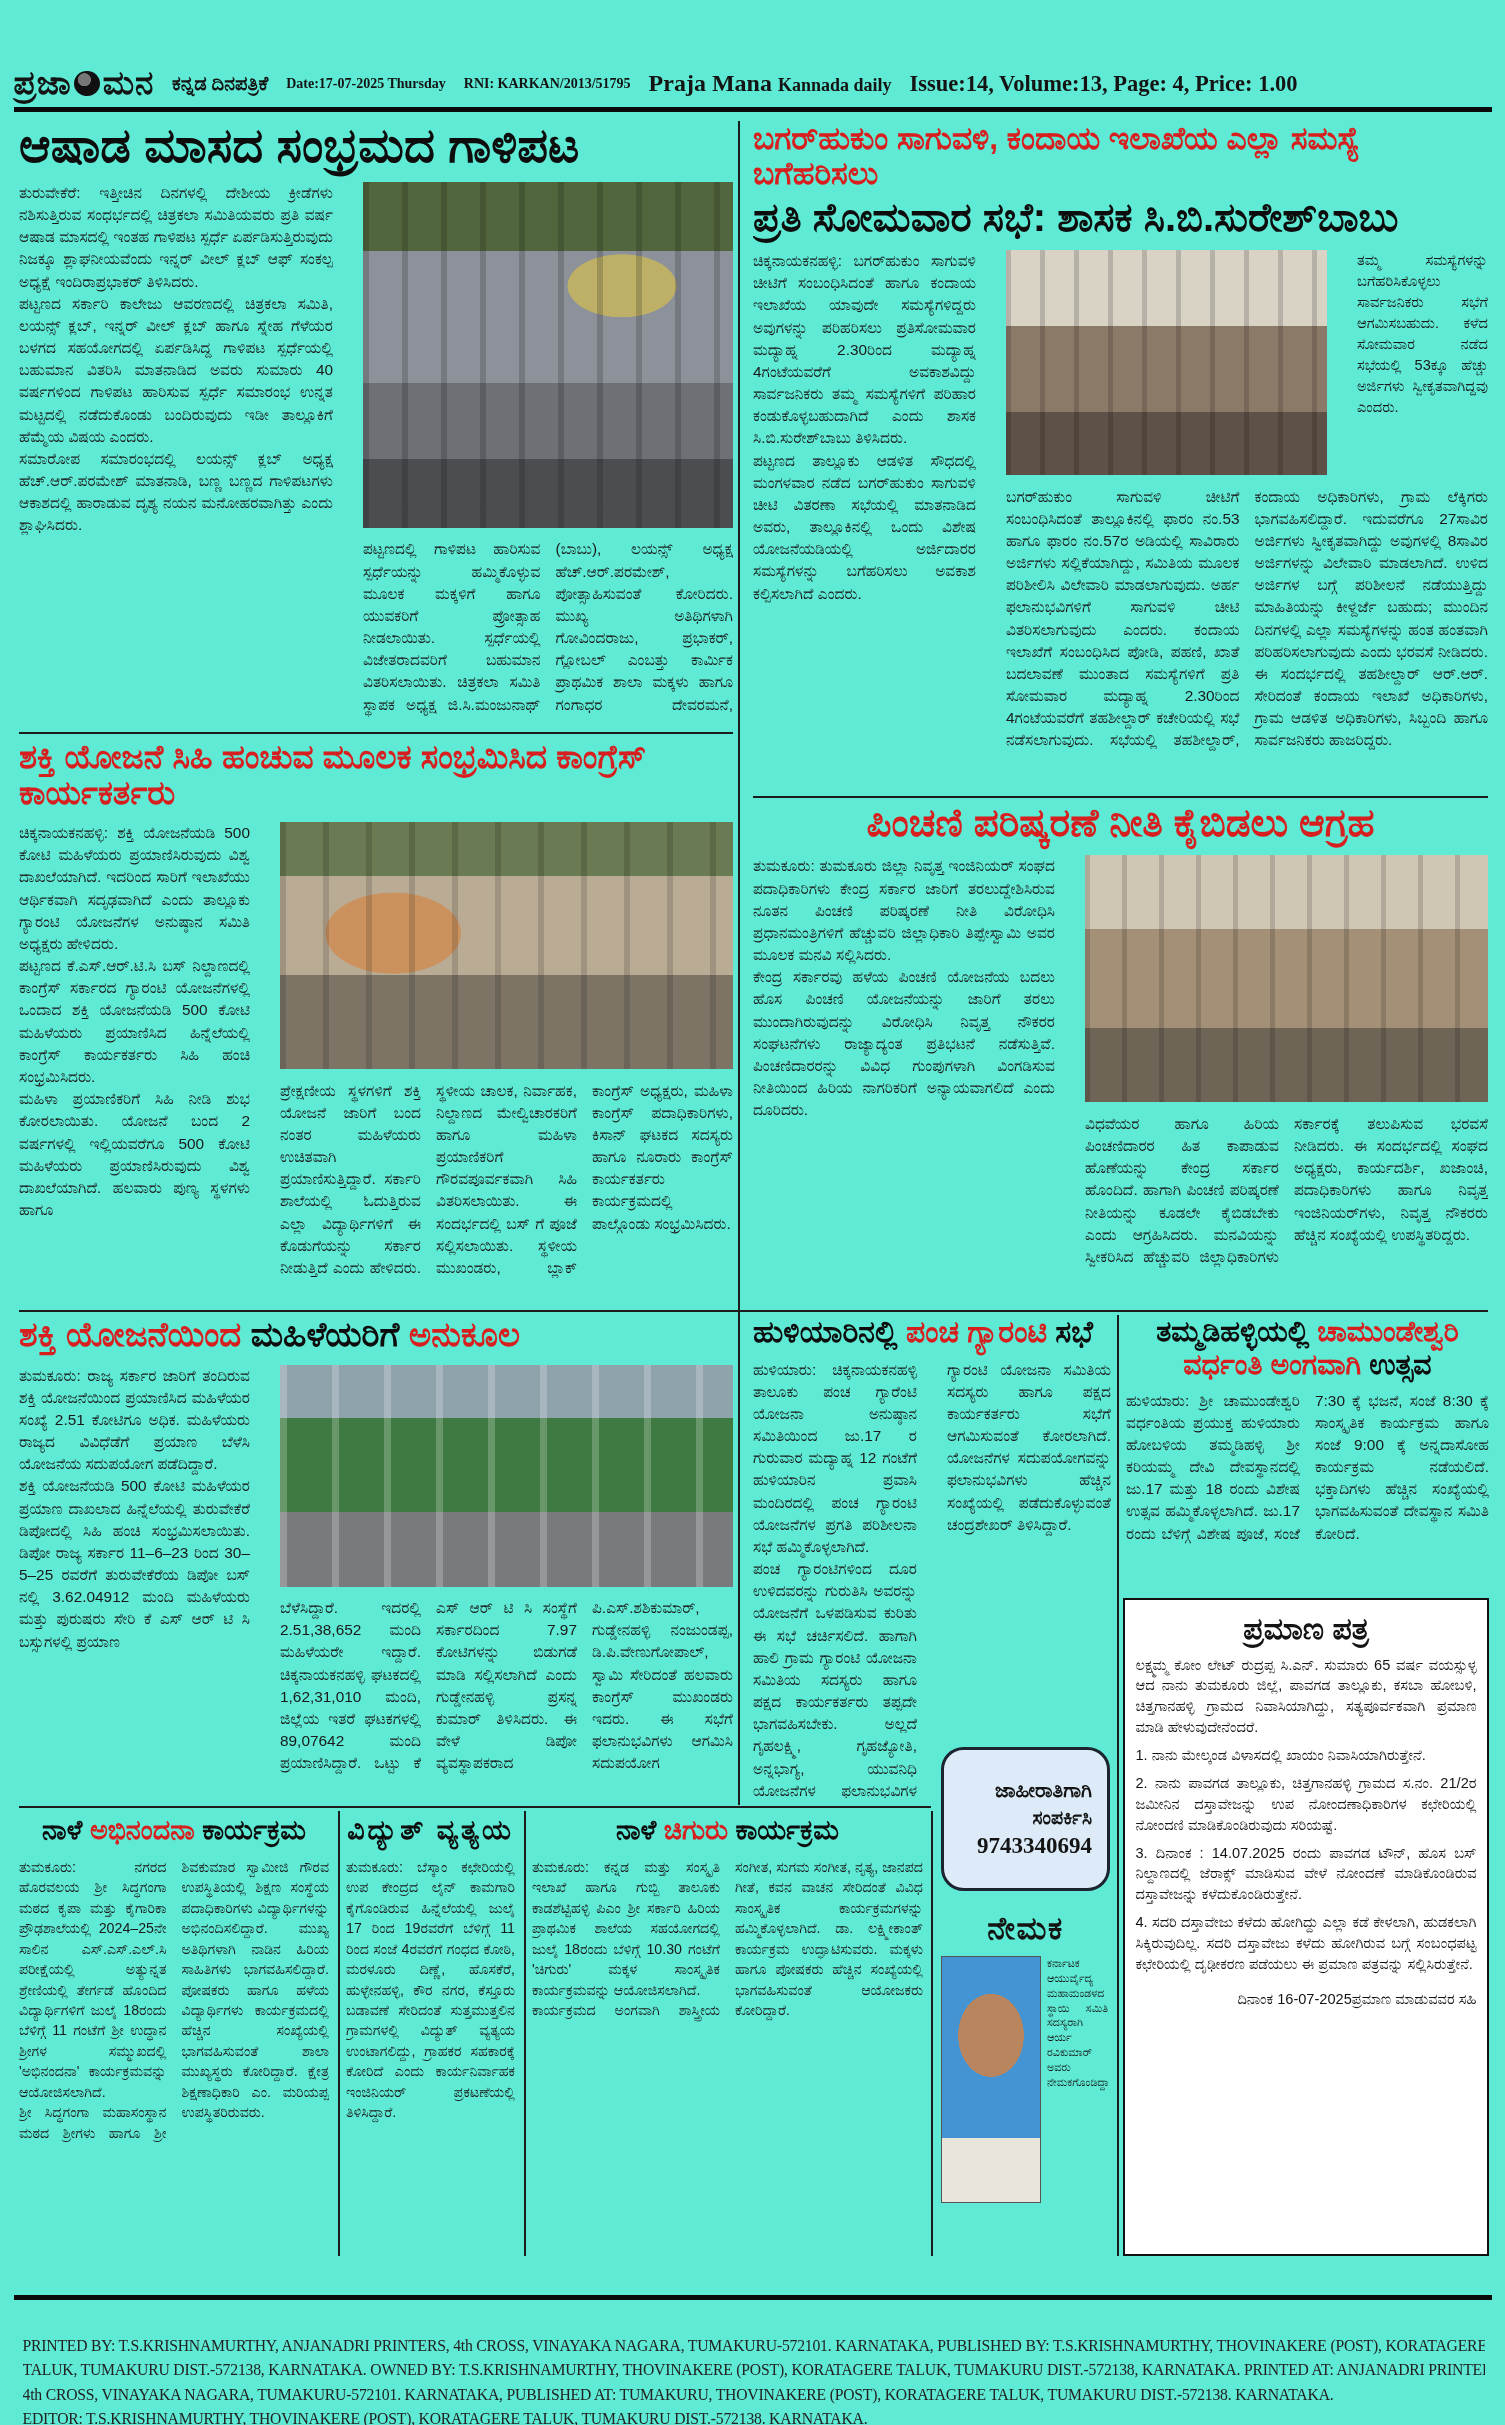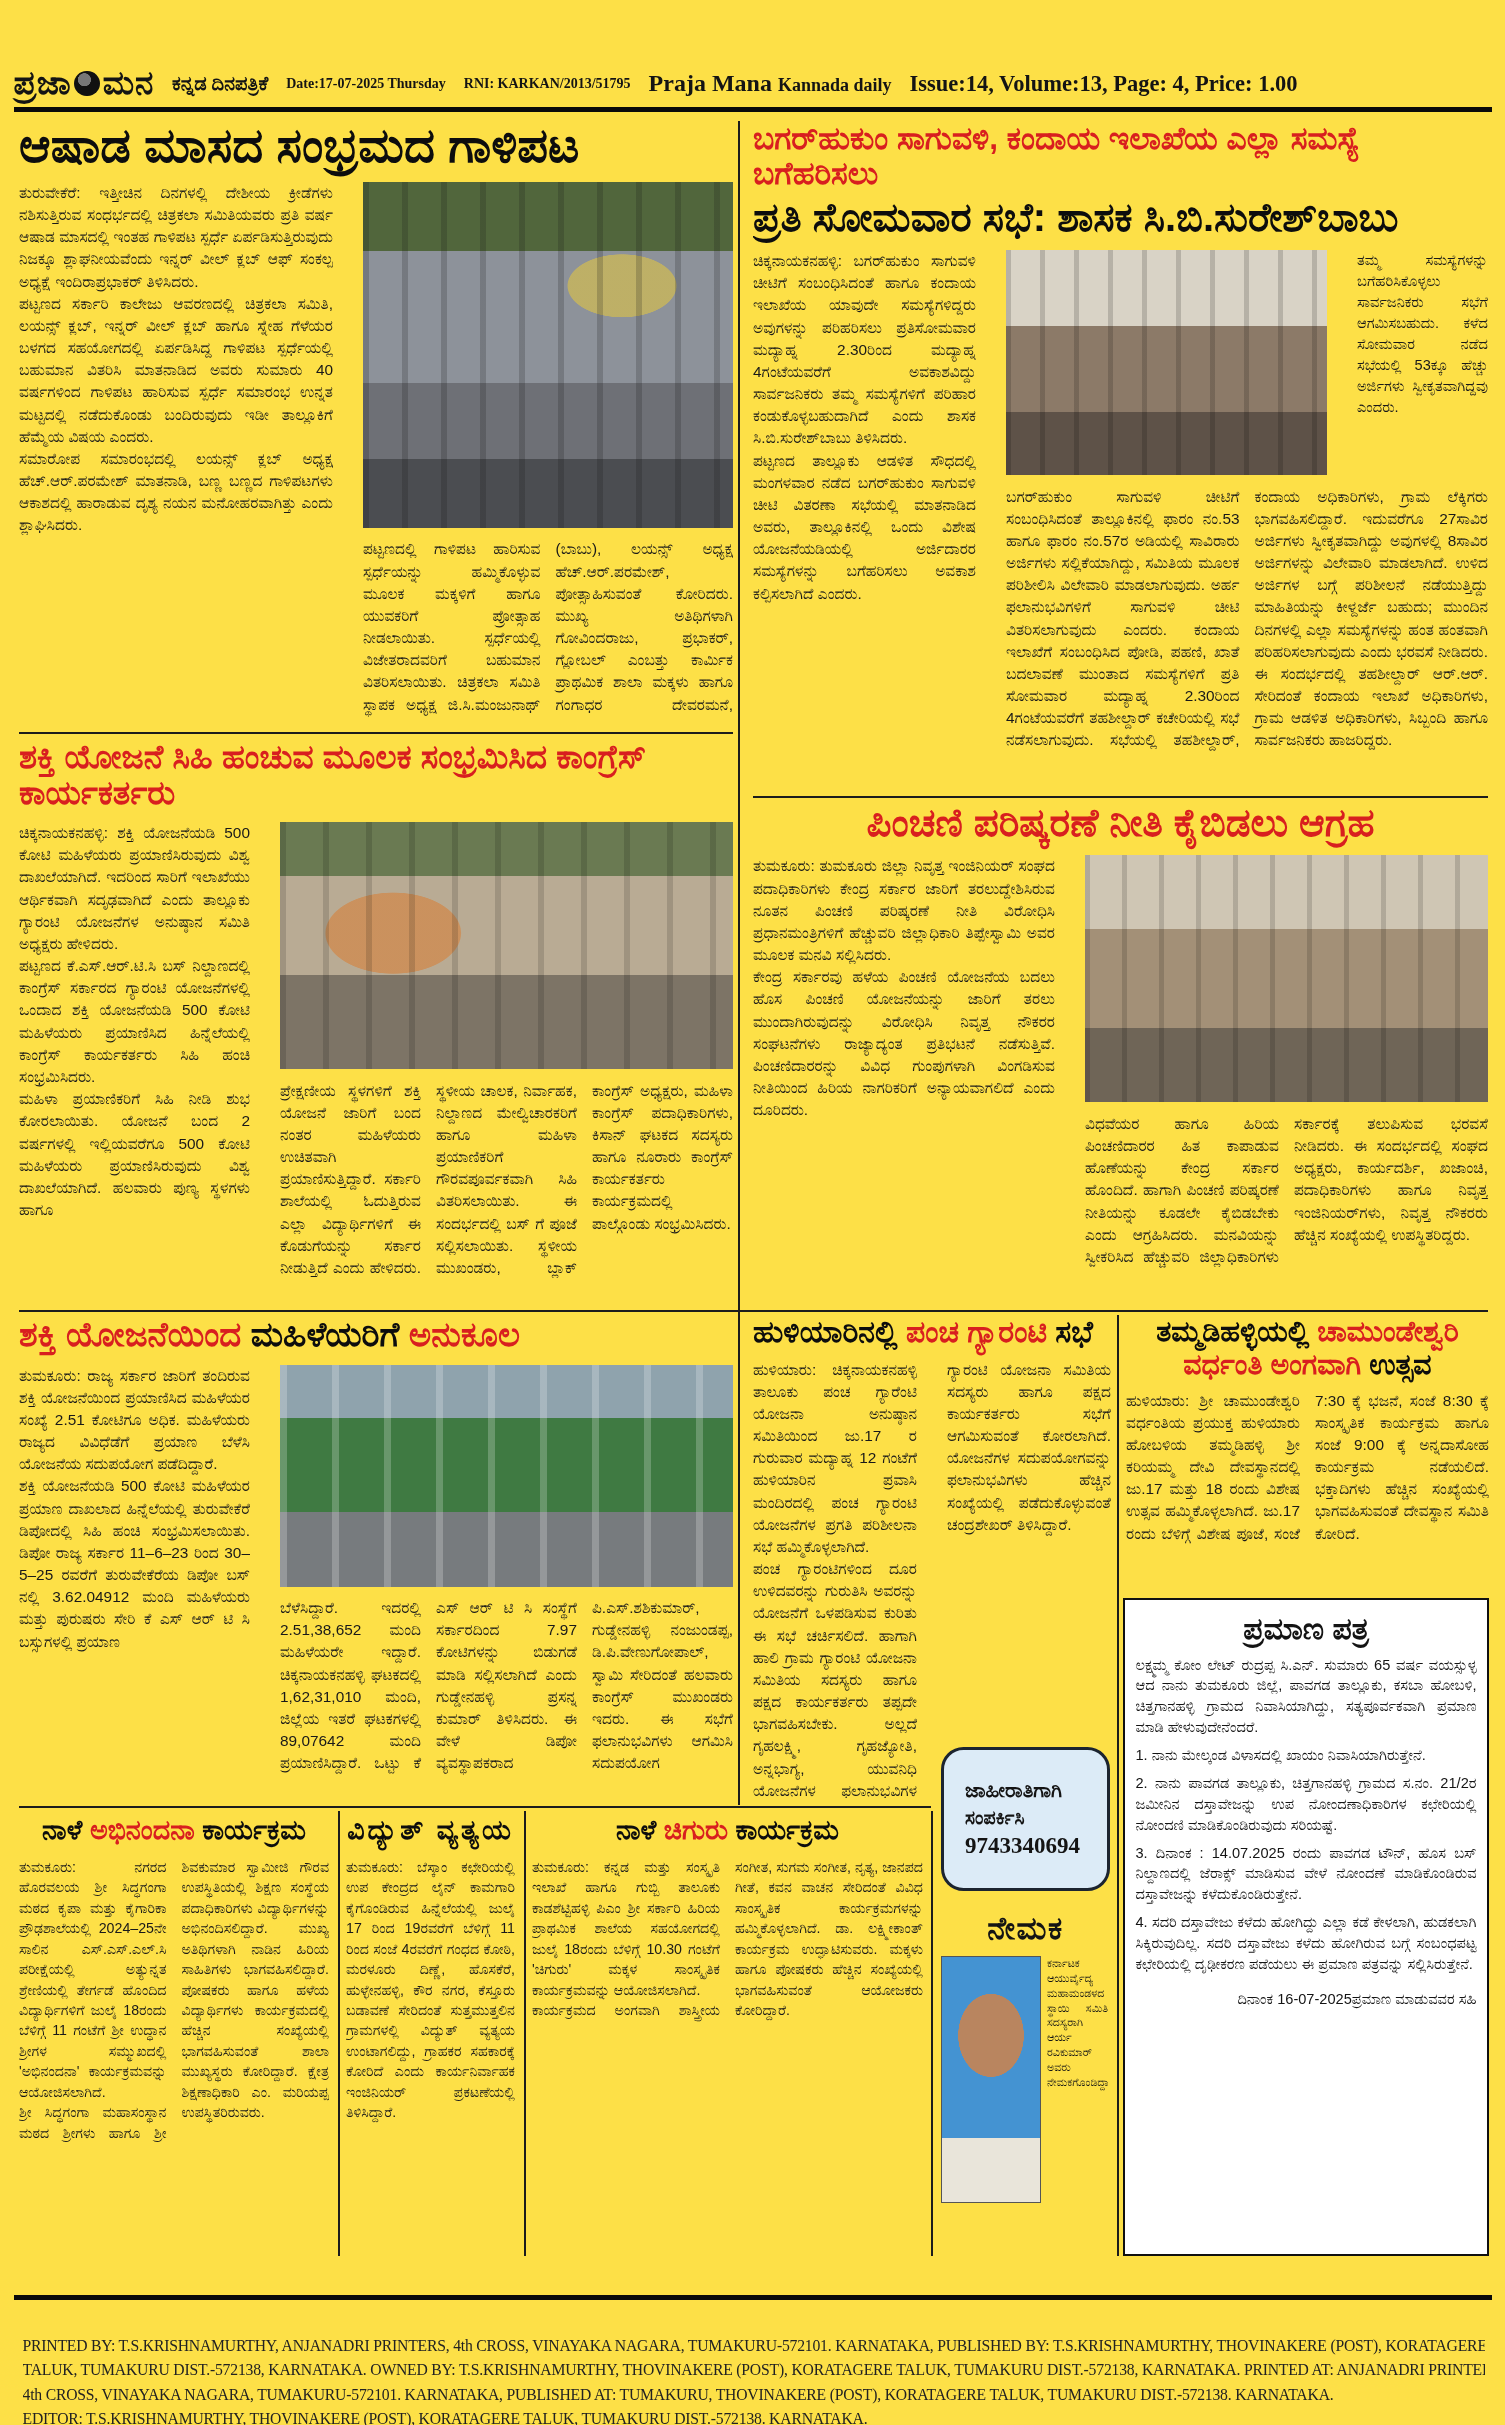--- a/index.html
+++ b/index.html
@@ -1,19 +1,19 @@
 <!DOCTYPE html>
 <html style="font-size:12px"><head>
 <meta charset="utf-8">
 <style>
   * { margin:0; padding:0; box-sizing:border-box; }
   html,body { background:#e8e8e4; }
   .page {
     position:relative; width:1505px; height:2426px; margin:0 auto;
-    background:#fde047; color:#141414;
+    background:#5eead4; color:#141414;
     font-family:"Liberation Sans", sans-serif;
     overflow:hidden;
   }
   
   .masthead {
     position:absolute; left:13.5px; top:66px; width:1478px; height:46px;
     display:flex; align-items:center; gap:18px;
     border-bottom:5.2px solid #0a0a0a; padding-bottom:6px;
     font-family:"Liberation Serif", serif;
   }
@@ -77,22 +77,22 @@
   .ph-portrait {
     background:
       linear-gradient(0deg, #e9e5da 0 26%, rgba(0,0,0,0) 26%),
       radial-gradient(34px 43px at 50% 32%, #b9855f 0 96%, rgba(0,0,0,0) 97%),
       linear-gradient(180deg, #4493d2 0 100%);
     border:0.7px solid #555;
   }
   
   .ad-box {
     position:absolute; border:3px solid #1c2430; border-radius:22.5px;
-    background:#dcebf7; display:flex; flex-direction:column; align-items:flex-start; justify-content:center;
-    gap:4.5px; padding:21px;
+    background:#dcebf7; display:flex; flex-direction:column; align-items:flex-end; justify-content:center;
+    gap:4.5px; padding:15px;
   }
   .ad-box .l1 { font-size:20px; font-weight:800; }
   .ad-box .l2 { font-size:19px; font-weight:800; }
   .ad-box .phone { font-size:23px; font-weight:800; font-family:"Liberation Serif", serif; }
   
   .pramana {
     position:absolute; border:2.2px solid #111; padding:12px 10.5px; overflow:hidden;
     background:#fff;
   }
   .pramana-title { font-size:30px; font-weight:800; text-align:center; margin-bottom:7.5px; }

